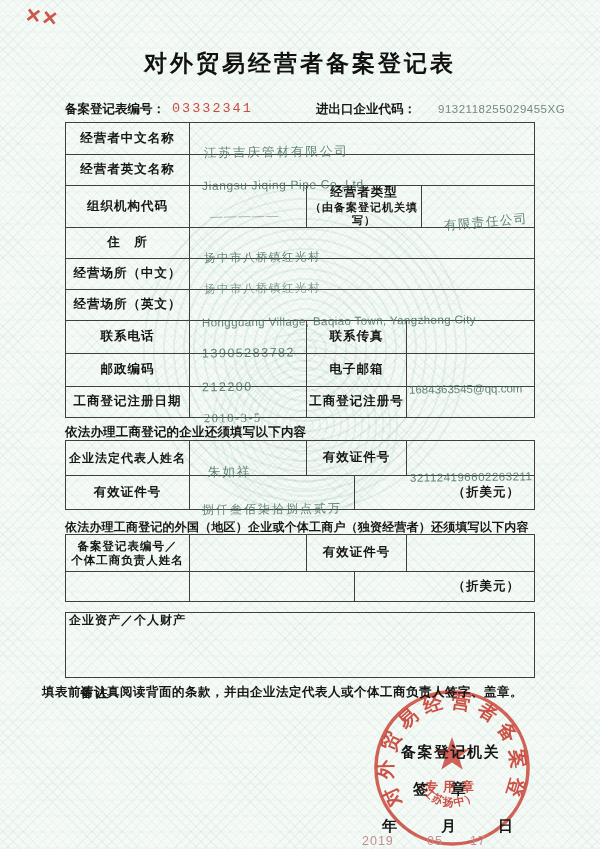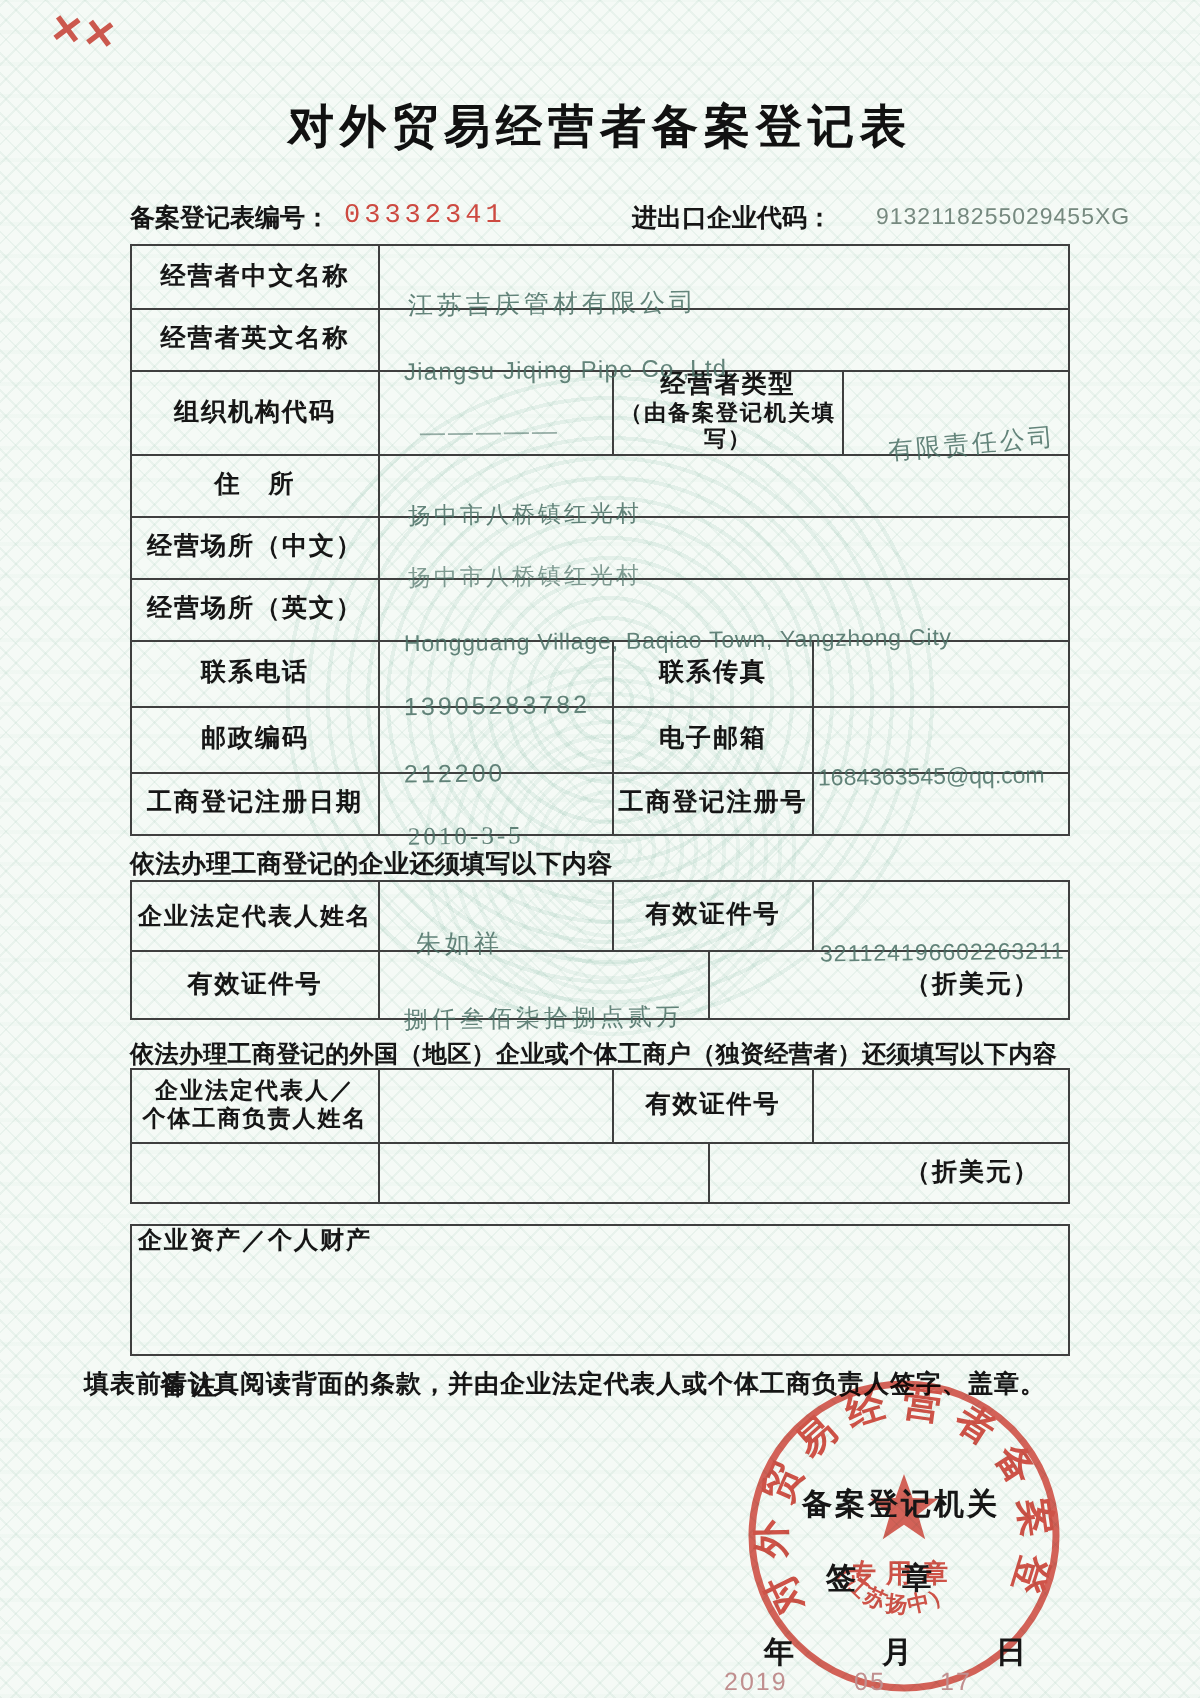--- a/index.html
+++ b/index.html
@@ -175,21 +175,21 @@
       </div>
       <div class="cell usd" style="flex:1;">（折美元）</div>
     </div>
   </div>
 
   <div class="sect" style="top:519px;font-size:12px;">依法办理工商登记的外国（地区）企业或个体工商户（独资经营者）还须填写以下内容</div>
 
   <div class="t" style="top:534px;">
     <div class="trow" style="height:36px;">
       <div class="cell lab" style="width:123px;font-size:11.5px;">
-        <span>企业法定代表人／</span>
+        <span>备案登记表编号／</span>
         <span>个体工商负责人姓名</span>
       </div>
       <div class="cell val" style="width:117px;">
         <span class="fill" style="left:12px;bottom:-7px;"></span>
       </div>
       <div class="cell lab" style="width:100px;">有效证件号</div>
       <div class="cell val" style="flex:1;">
         <span class="fill" style="left:10px;bottom:-7px;"></span>
       </div>
     </div>

